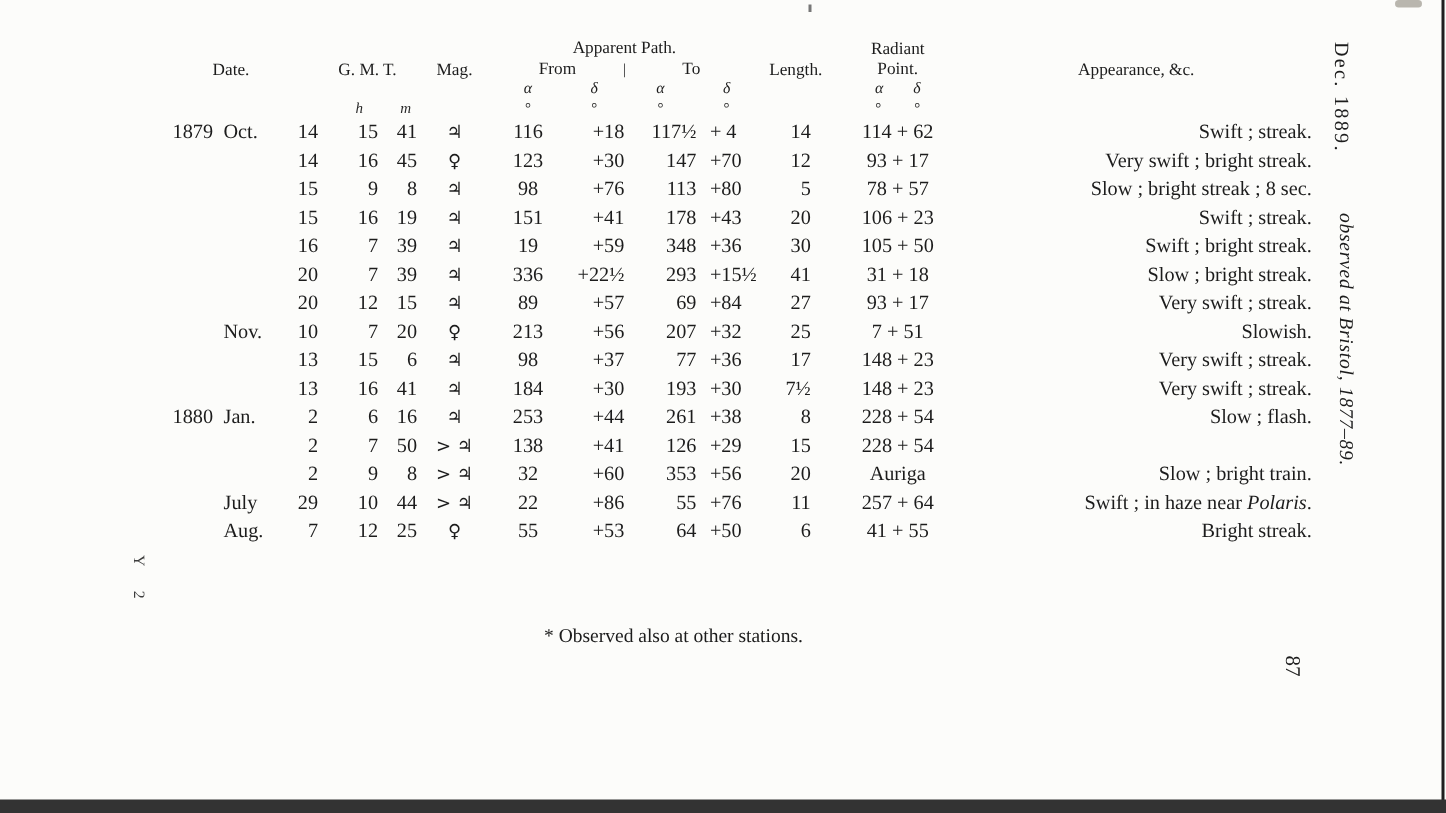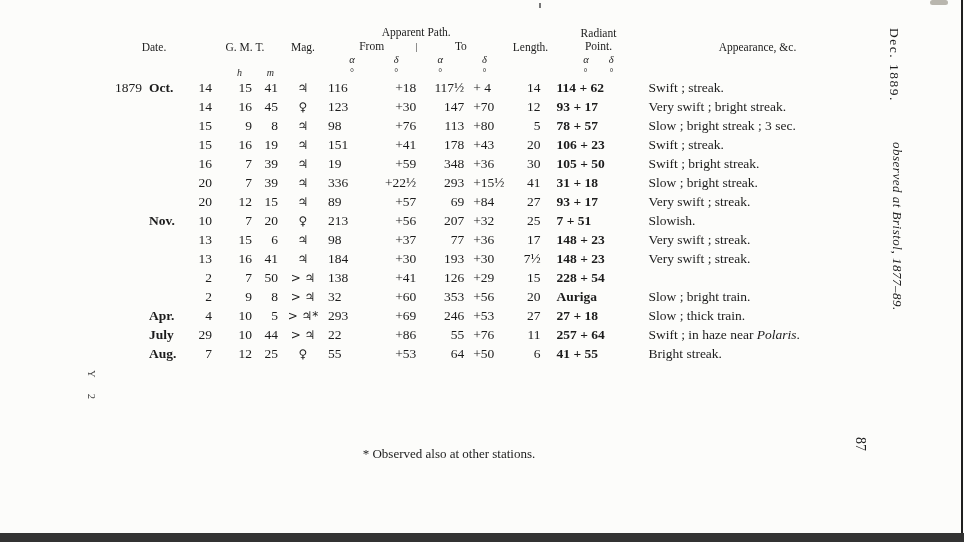--- a/index.html
+++ b/index.html
@@ -38,34 +38,34 @@
   tr.greek th{font-size:10.5px;font-style:italic;height:13px;vertical-align:middle;}
   tr.greek .rad-gd span{display:inline-block;padding:0 10px;}
   tr.units th{font-size:9.5px;font-style:normal;height:12px;vertical-align:middle;color:#2a2a2a;}
   tr.units .u-h{text-align:right;padding-right:10px;font-style:italic;font-size:10px;}
   tr.units .u-m{text-align:right;padding-right:4px;font-style:italic;font-size:10px;}
   tr.units .deg{font-size:10px;}
   tr.units .rad-deg span{display:inline-block;padding:0 11px;}
 
   tbody td{font-size:13.5px;height:19px;vertical-align:middle;}
   td.col-year{text-align:right;}
-  td.col-month{text-align:left;padding-left:7px;font-weight:bold;}
+  td.col-month{text-align:left;padding-left:7px;}
   td.col-day{text-align:right;}
   td.col-h{text-align:right;}
   td.col-m{text-align:right;}
   td.col-mag{text-align:center;font-family:"DejaVu Sans","DejaVu Serif",sans-serif;font-size:12px;}
-  td.col-fa{text-align:left;margin-top:44px;}
+  td.col-fa{text-align:center;margin-top:44px;}
   td.col-fd{text-align:right;padding-left:9px;}
   td.col-ta{text-align:right;}
   td.col-td{text-align:left;padding-left:9px;}
   td.col-len{text-align:right;padding-right:16px;}
-  td.col-rad{font-weight:bold;}
-  td.col-app{text-align:left;padding-left:8px;}
-
-  .footnote{position:absolute;left:96px;top:446px;width:706px;text-align:center;font-size:13px;}
+  td.col-rad{text-align:center;}
+  td.col-app{text-align:right;padding-left:8px;}
+
+  .footnote{position:absolute;left:96px;top:416px;width:706px;text-align:center;font-size:13px;}
 </style>
 </head>
 <body>
 
 <div class="page">
 
   <div class="table-wrap">
     <table>
       <colgroup>
         <col class="c-year">
@@ -169,21 +169,21 @@
             <td class="col-day">15</td>
             <td class="col-h">9</td>
             <td class="col-m">8</td>
             <td class="col-mag">♃</td>
             <td class="col-fa">98</td>
             <td class="col-fd">+76</td>
             <td class="col-ta">113</td>
             <td class="col-td">+80</td>
             <td class="col-len">5</td>
             <td class="col-rad">78 + 57</td>
-            <td class="col-app">Slow ; bright streak ; 3 sec.</td>
+            <td class="col-app">Slow ; bright streak ; 8 sec.</td>
           </tr>
           <tr>
             <td class="col-year"></td>
             <td class="col-month"></td>
             <td class="col-day">15</td>
             <td class="col-h">16</td>
             <td class="col-m">19</td>
             <td class="col-mag">♃</td>
             <td class="col-fa">151</td>
             <td class="col-fd">+41</td>
@@ -277,20 +277,35 @@
             <td class="col-mag">♃</td>
             <td class="col-fa">184</td>
             <td class="col-fd">+30</td>
             <td class="col-ta">193</td>
             <td class="col-td">+30</td>
             <td class="col-len">7½</td>
             <td class="col-rad">148 + 23</td>
             <td class="col-app">Very swift ; streak.</td>
           </tr>
           <tr>
+            <td class="col-year">1880</td>
+            <td class="col-month">Jan.</td>
+            <td class="col-day">2</td>
+            <td class="col-h">6</td>
+            <td class="col-m">16</td>
+            <td class="col-mag">♃</td>
+            <td class="col-fa">253</td>
+            <td class="col-fd">+44</td>
+            <td class="col-ta">261</td>
+            <td class="col-td">+38</td>
+            <td class="col-len">8</td>
+            <td class="col-rad">228 + 54</td>
+            <td class="col-app">Slow ; flash.</td>
+          </tr>
+          <tr>
             <td class="col-year"></td>
             <td class="col-month"></td>
             <td class="col-day">2</td>
             <td class="col-h">7</td>
             <td class="col-m">50</td>
             <td class="col-mag">&gt; ♃</td>
             <td class="col-fa">138</td>
             <td class="col-fd">+41</td>
             <td class="col-ta">126</td>
             <td class="col-td">+29</td>
@@ -305,35 +320,20 @@
             <td class="col-h">9</td>
             <td class="col-m">8</td>
             <td class="col-mag">&gt; ♃</td>
             <td class="col-fa">32</td>
             <td class="col-fd">+60</td>
             <td class="col-ta">353</td>
             <td class="col-td">+56</td>
             <td class="col-len">20</td>
             <td class="col-rad">Auriga</td>
             <td class="col-app">Slow ; bright train.</td>
-          </tr>
-          <tr>
-            <td class="col-year"></td>
-            <td class="col-month">Apr.</td>
-            <td class="col-day">4</td>
-            <td class="col-h">10</td>
-            <td class="col-m">5</td>
-            <td class="col-mag">&gt; ♃*</td>
-            <td class="col-fa">293</td>
-            <td class="col-fd">+69</td>
-            <td class="col-ta">246</td>
-            <td class="col-td">+53</td>
-            <td class="col-len">27</td>
-            <td class="col-rad">27 + 18</td>
-            <td class="col-app">Slow ; thick train.</td>
           </tr>
           <tr>
             <td class="col-year"></td>
             <td class="col-month">July</td>
             <td class="col-day">29</td>
             <td class="col-h">10</td>
             <td class="col-m">44</td>
             <td class="col-mag">&gt; ♃</td>
             <td class="col-fa">22</td>
             <td class="col-fd">+86</td>

